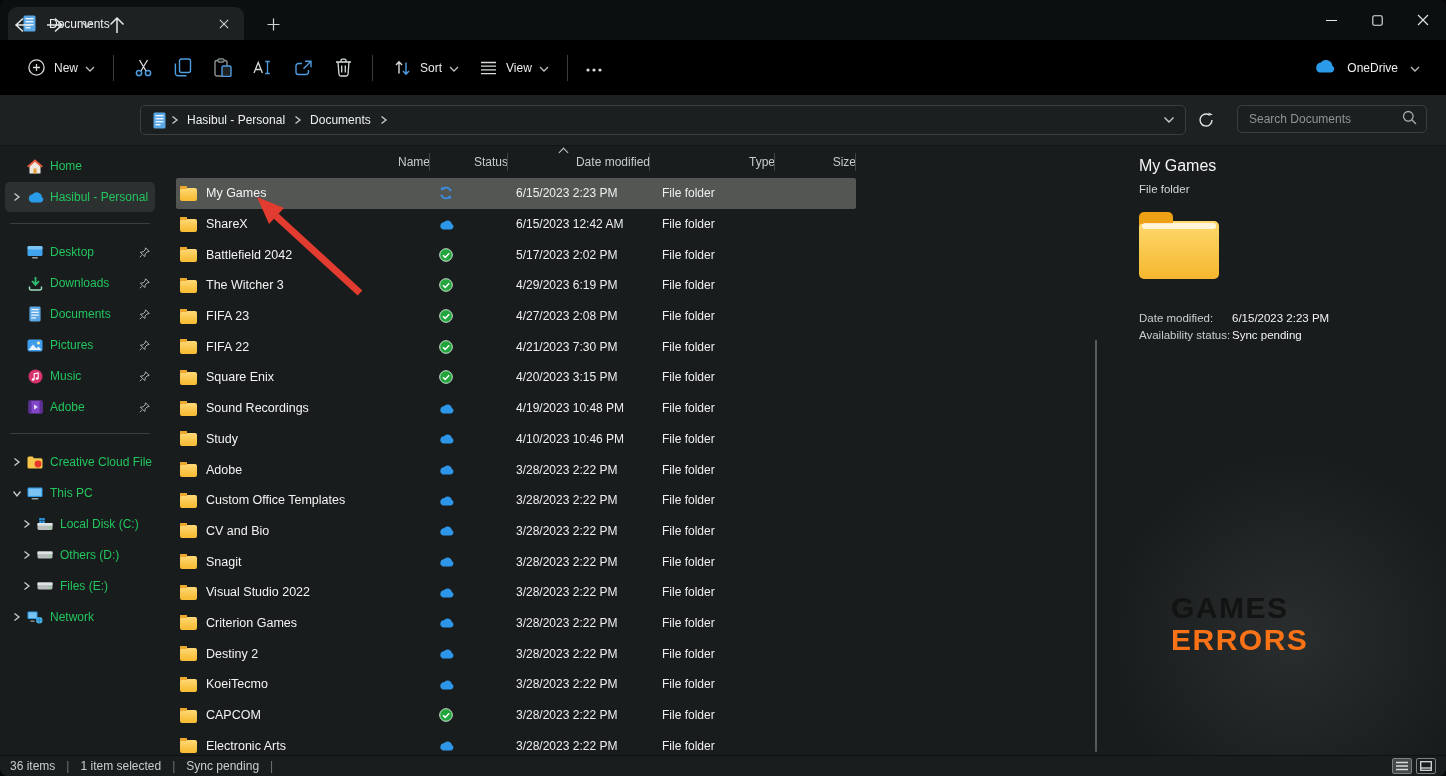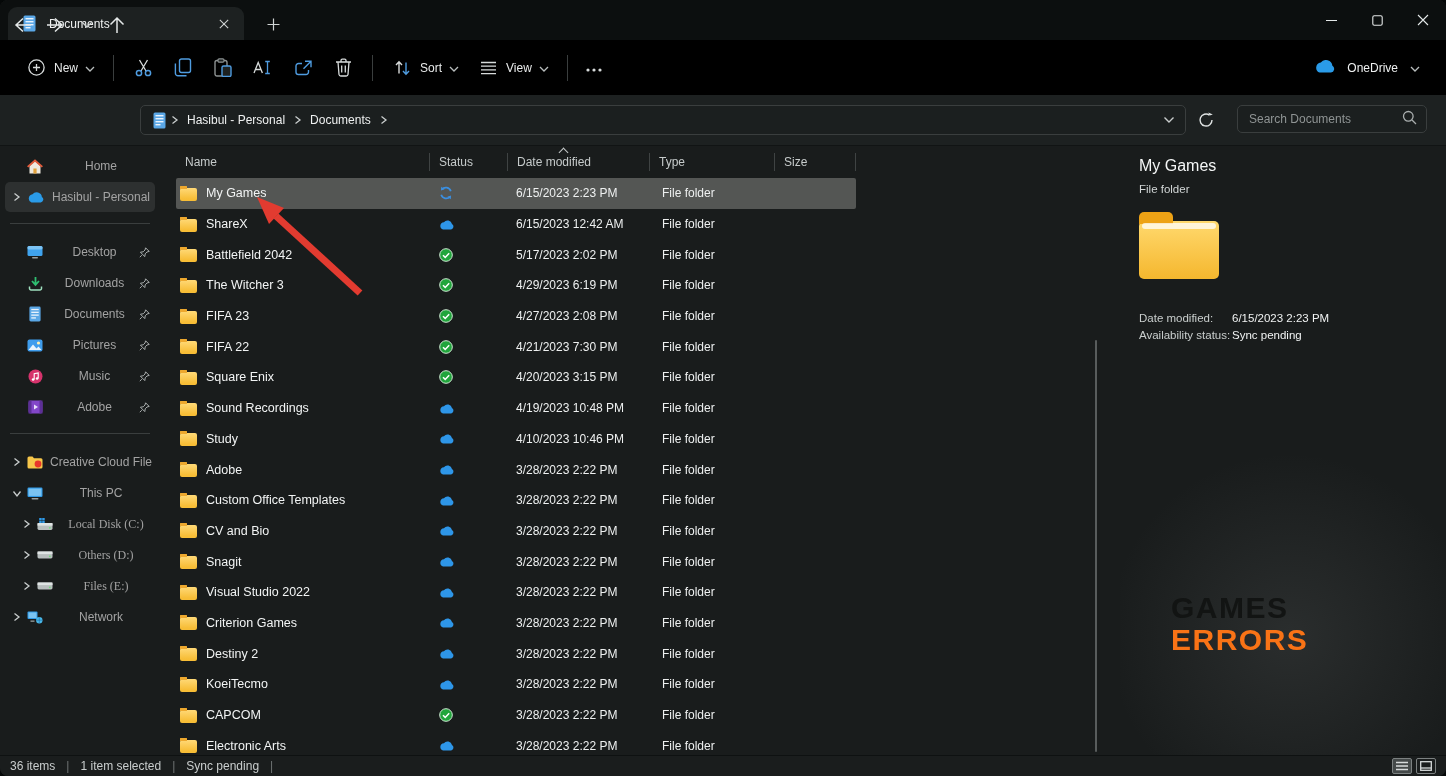--- a/index.html
+++ b/index.html
@@ -37,32 +37,32 @@
   .search{position:absolute;left:1237px;top:105px;width:190px;height:28px;background:#1b1f1f;border:1px solid #3a3e3e;
           border-radius:5px;display:flex;align-items:center;padding:0 9px;box-sizing:border-box;}
   .search input{flex:1;background:transparent;border:none;outline:none;color:#e8eaea;
                 font:12px "Liberation Sans","DejaVu Sans",sans-serif;min-width:0;}
   .search input::placeholder{color:#8f9494;}
 
   
   .sidebar{position:absolute;left:0;top:146px;width:160px;bottom:21px;background:#191c1c;padding-top:4px;overflow:hidden;}
   .side-item{display:flex;align-items:center;height:30px;margin:1px 5px;border-radius:5px;padding:0 3px;box-sizing:border-box;}
   .side-item.sel{background:#2d3030;}
-  .side-item.ind{margin-left:15px;font-family:Liberation Serif, serif;}
+  .side-item.ind{margin-left:15px;}
   .chev{width:17px;display:flex;align-items:center;justify-content:center;flex:none;}
   .sic{width:20px;display:flex;align-items:center;justify-content:center;flex:none;}
-  .slbl{margin-left:5px;white-space:nowrap;overflow:hidden;color:#a3a3a3;flex:1;text-align:center;}
+  .slbl{margin-left:5px;white-space:nowrap;overflow:hidden;color:#22c55e;flex:1;}
   .pin{flex:none;display:flex;align-items:center;margin-right:2px;}
   .side-div{height:1px;background:#3a3e3e;margin:11px 10px 13px 10px;}
 
   
   .list{position:absolute;left:160px;top:146px;width:960px;bottom:21px;overflow:hidden;}
   .list-header{display:grid;grid-template-columns:254px 78px 142px 125px 81px;margin-left:16px;height:32px;
                align-items:center;color:#c6cbcb;}
-  .hcell{position:relative;height:100%;display:flex;align-items:center;padding-left:9px;box-sizing:border-box;}
+  .hcell{position:relative;height:100%;display:flex;align-items:center;padding-left:9px;box-sizing:border-box;justify-content:flex-end;}
   .hcell::after{content:"";position:absolute;right:0;top:7px;bottom:7px;width:1px;background:#3f4343;}
   .sort-caret{position:absolute;top:3px;left:52px;width:6px;height:6px;
               border-left:1.4px solid #c6cbcb;border-top:1.4px solid #c6cbcb;transform:rotate(45deg);}
   .frow{display:grid;grid-template-columns:254px 78px 142px 125px 81px;margin-left:16px;width:680px;
         height:30.7px;align-items:center;border-radius:2px;}
   .frow.sel{background:#545654;}
   .cell{display:flex;align-items:center;overflow:hidden;white-space:nowrap;}
   .cname{padding-left:4px;gap:9px;color:#f2f4f4;font-size:12.5px;}
   .cstat{padding-left:9px;}
   .cdate{padding-left:8px;color:#eef0f0;}

